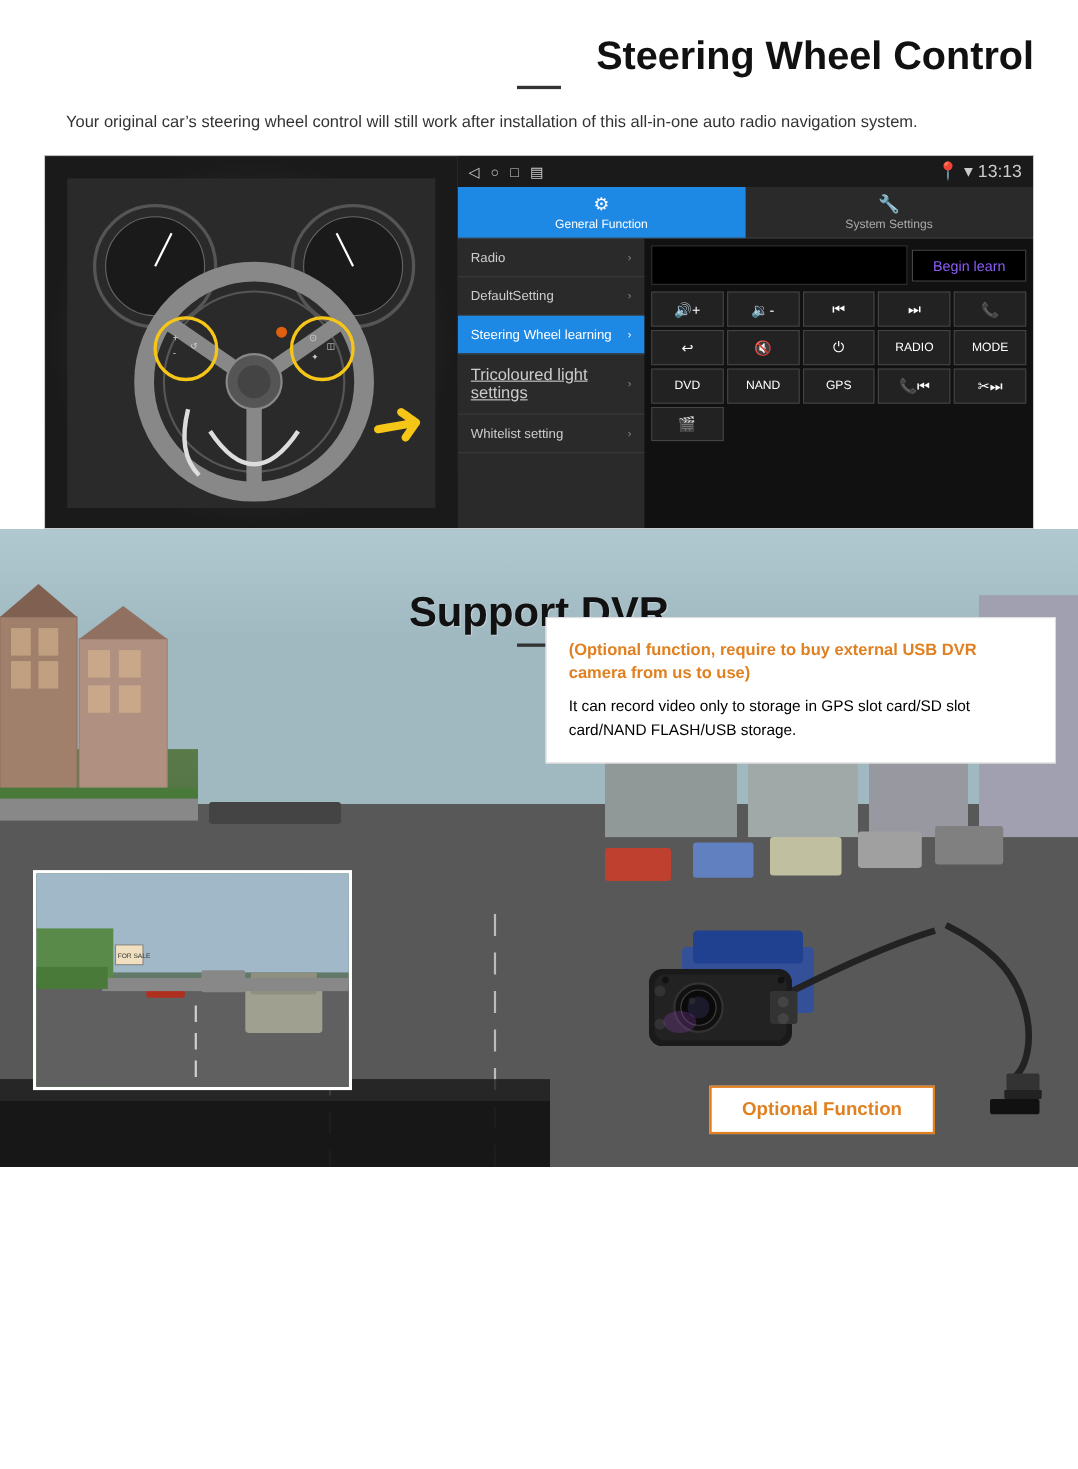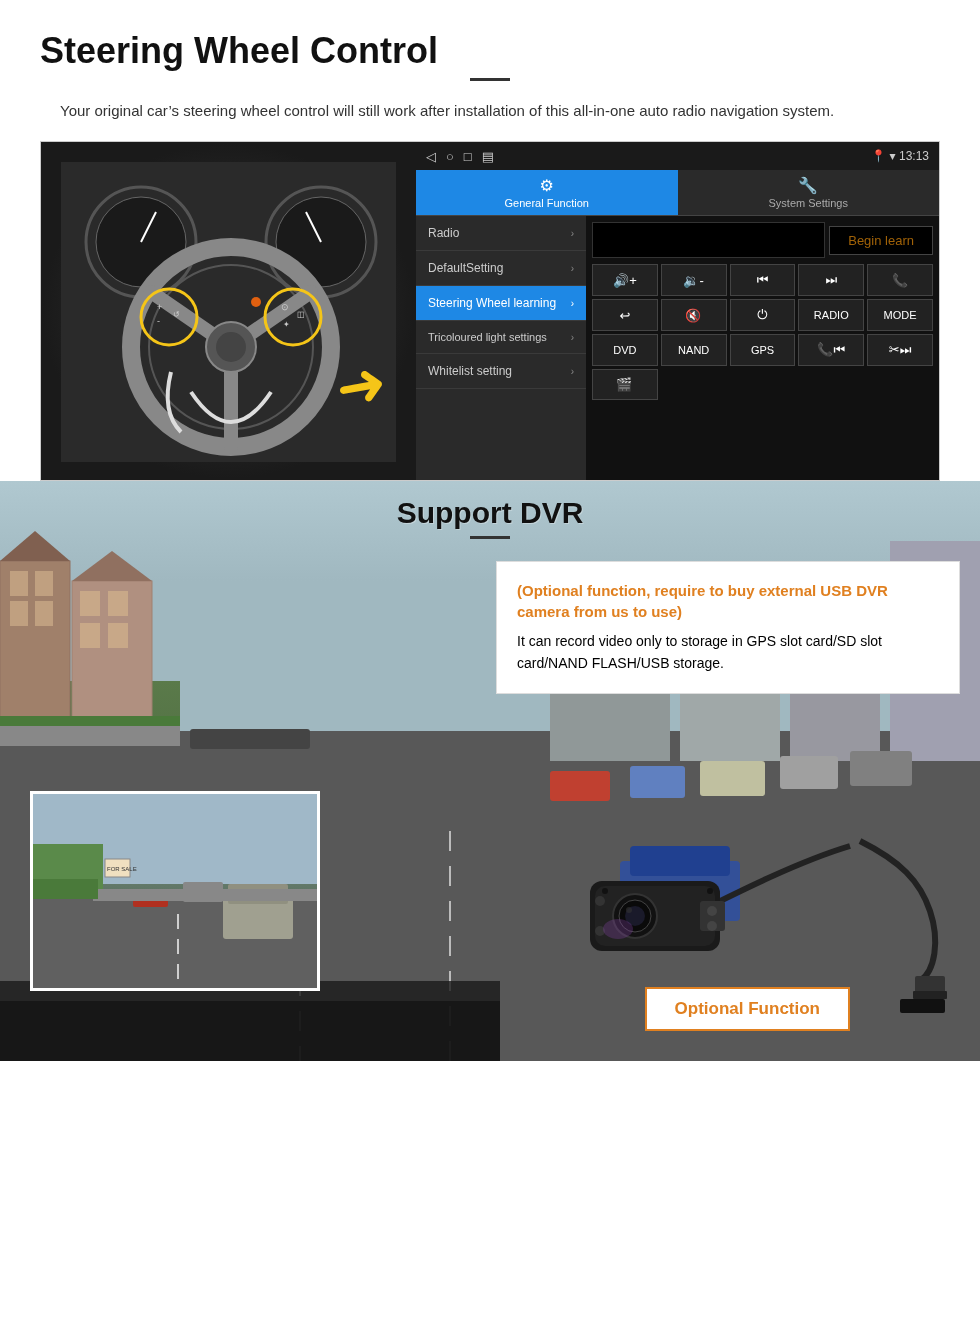--- a/index.html
+++ b/index.html
@@ -8,21 +8,21 @@
       font-family: Arial, sans-serif;
       background: #fff;
       overflow-x: hidden;
     }
 
     
     .section-swc {
       padding: 30px 40px 0;
     }
     .section-title {
-      text-align: left;
+      text-align: right;
       font-size: 36px;
       font-weight: 900;
       color: #111;
       margin-bottom: 6px;
     }
     .section-divider {
       width: 40px;
       height: 3px;
       background: #333;
       margin: 0 auto 18px;
@@ -95,21 +95,21 @@
       height: 28px;
     }
     .android-nav-icons {
       display: flex;
       gap: 10px;
       color: #ccc;
       font-size: 13px;
     }
     .android-status {
       color: #ccc;
-      font-size: 12px;
+      font-size: 16px;
     }
     
     .android-tabs {
       display: flex;
     }
     .android-tab {
       flex: 1;
       display: flex;
       flex-direction: column;
       align-items: center;
@@ -172,21 +172,21 @@
     }
     .panel-top-row {
       display: flex;
       align-items: center;
       gap: 4px;
       margin-bottom: 2px;
     }
     .begin-learn-btn {
       background: #000;
       border: 1px solid #444;
-      color: #a16207;
+      color: #8b5cf6;
       font-size: 13px;
       padding: 6px 18px;
       cursor: pointer;
       margin-left: auto;
     }
     .button-grid {
       display: grid;
       grid-template-columns: repeat(5, 1fr);
       gap: 3px;
     }
@@ -227,24 +227,25 @@
         linear-gradient(180deg, #8ab0c0 0%, #7a9fb0 15%, #6a7a5a 30%, #556045 50%, #4a5535 65%, #3a4028 80%, #2a3020 100%);
     }
     .dvr-title-overlay {
       position: absolute;
       top: 15px;
       left: 0;
       right: 0;
       text-align: center;
     }
     .dvr-title {
-      font-size: 30px;
+      font-size: 38px;
       font-weight: 900;
       color: #111;
       text-shadow: 1px 1px 0 rgba(255,255,255,0.3);
+      margin-top: 40px;
     }
     .dvr-divider {
       width: 40px;
       height: 3px;
       background: #333;
       margin: 6px auto 0;
     }
 
     
     .dvr-info-box {
@@ -402,21 +403,21 @@
           </div>
           <div class="android-menu-item">
             <span>DefaultSetting</span>
             <span class="chevron">›</span>
           </div>
           <div class="android-menu-item active">
             <span>Steering Wheel learning</span>
             <span class="chevron">›</span>
           </div>
           <div class="android-menu-item">
-            <span style="text-align:left;font-size:11px;">Tricoloured light settings</span>
+            <span style="text-align:left;font-size:15px;text-decoration:underline;">Tricoloured light settings</span>
             <span class="chevron">›</span>
           </div>
           <div class="android-menu-item">
             <span>Whitelist setting</span>
             <span class="chevron">›</span>
           </div>
         </div>
 
         <div class="android-panel">
           <div class="panel-top-row">

